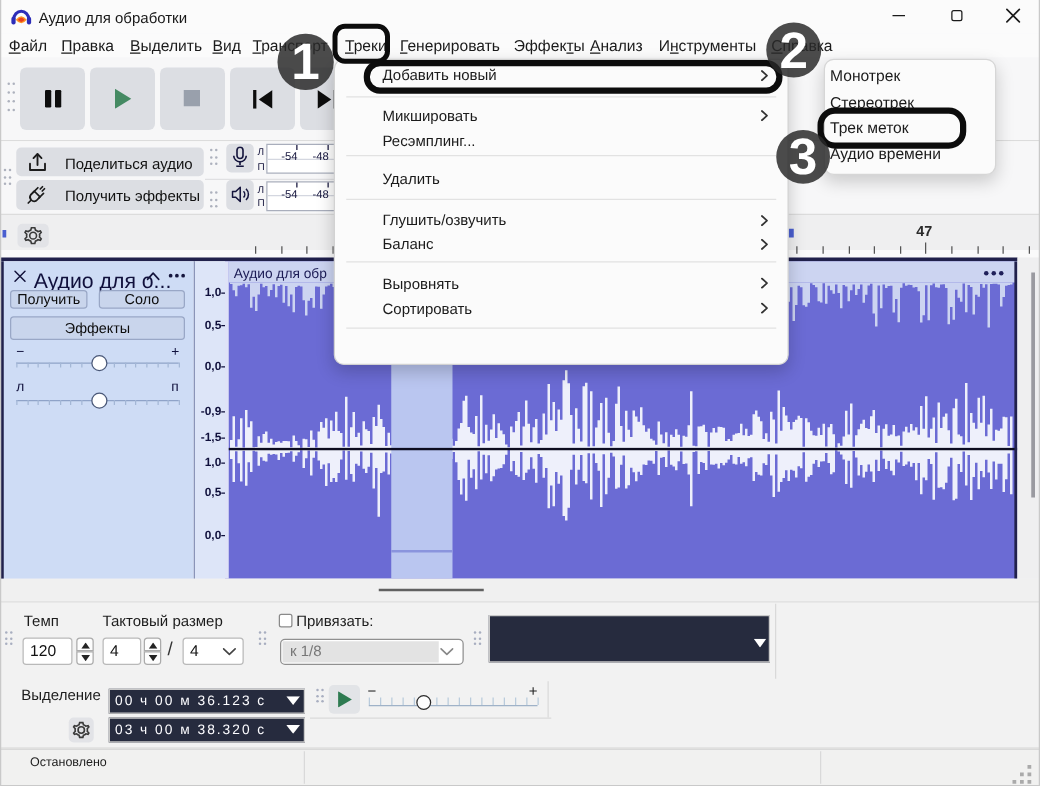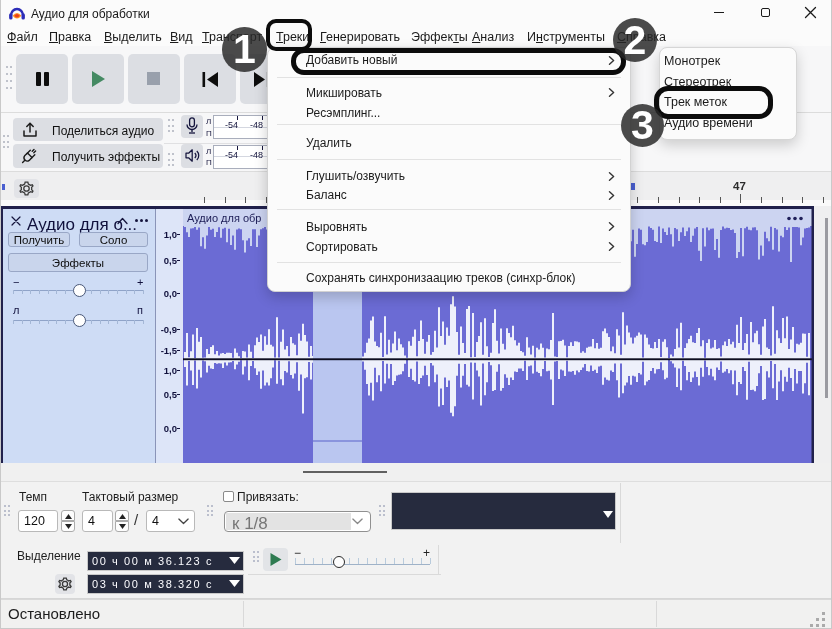--- a/index.html
+++ b/index.html
@@ -321,21 +321,21 @@
     <div class="abs" style="left:207px;top:505.0px;width:2.0px;height:2.0px;border-radius:50%;background:#a8aec0"></div>
     <div class="abs" style="left:207px;top:509.5px;width:2.0px;height:2.0px;border-radius:50%;background:#a8aec0"></div>
     <div class="abs" style="left:207px;top:514.0px;width:2.0px;height:2.0px;border-radius:50%;background:#a8aec0"></div>
     <div class="abs" style="left:211px;top:505.0px;width:2.0px;height:2.0px;border-radius:50%;background:#a8aec0"></div>
     <div class="abs" style="left:211px;top:509.5px;width:2.0px;height:2.0px;border-radius:50%;background:#a8aec0"></div>
     <div class="abs" style="left:211px;top:514.0px;width:2.0px;height:2.0px;border-radius:50%;background:#a8aec0"></div>
     <div class="abs" style="left:223px;top:491px;width:11px;height:11px;background:#fff;border:1px solid #8a8a8a;border-radius:2px"></div>
     <div class="abs" style="left:237px;top:490px;font-size:12px;color:#1d1d1d">Привязать:</div>
     <div class="abs" style="left:224px;top:510.5px;width:147px;height:21px;background:#fff;border:1px solid #909090;border-radius:4px"></div>
     <div class="abs" style="left:226px;top:512.5px;width:125px;height:17px;background:#e3e3e3"></div>
-    <div class="abs" style="left:232px;top:514px;font-size:17px;color:#777">к 1/8</div>
+    <div class="abs" style="left:232px;top:514px;font-size:12px;color:#777">к 1/8</div>
     <svg class="abs" style="left:352px;top:518px" width="11" height="7" viewBox="0 0 10 6">
       <path d="M0.8 0.8 L5 4.8 L9.2 0.8" fill="none" stroke="#888" stroke-width="1.2" stroke-linecap="round" stroke-linejoin="round"></path>
     </svg>
     <div class="abs" style="left:379px;top:505.0px;width:2.0px;height:2.0px;border-radius:50%;background:#a8aec0"></div>
     <div class="abs" style="left:379px;top:509.5px;width:2.0px;height:2.0px;border-radius:50%;background:#a8aec0"></div>
     <div class="abs" style="left:379px;top:514.0px;width:2.0px;height:2.0px;border-radius:50%;background:#a8aec0"></div>
     <div class="abs" style="left:383px;top:505.0px;width:2.0px;height:2.0px;border-radius:50%;background:#a8aec0"></div>
     <div class="abs" style="left:383px;top:509.5px;width:2.0px;height:2.0px;border-radius:50%;background:#a8aec0"></div>
     <div class="abs" style="left:383px;top:514.0px;width:2.0px;height:2.0px;border-radius:50%;background:#a8aec0"></div>
     <div class="timebox" style="left:391px;top:492px;width:225px;height:38px"></div>
@@ -389,21 +389,21 @@
     <div class="abs" style="left:403.0px;top:558px;width:1px;height:5.5px;background:#b9cbdc"></div>
     <div class="abs" style="left:412.0px;top:558px;width:1px;height:5.5px;background:#b9cbdc"></div>
     <div class="abs" style="left:421.0px;top:558px;width:1px;height:5.5px;background:#b9cbdc"></div>
     <div class="abs" style="left:430.0px;top:558px;width:1px;height:5.5px;background:#b9cbdc"></div>
     <div class="abs" style="left:333px;top:556px;width:12px;height:12px;border-radius:50%;background:#fdfdfd;border:1.7px solid #2b2b2b"></div>
     <div class="sep-v" style="left:438px;top:545px;height:29px;background:#dadada"></div>
     <div class="sep-h" style="left:248px;top:573.5px;width:193px;background:#dadada"></div>
     <div class="sep-h" style="left:0;top:598px;width:832px;background:#d6d6d6"></div>
     <div class="abs" style="left:0;top:599px;width:832px;height:30px;background:#f1f1f0"></div>
     <div class="sep-h" style="left:0;top:599px;width:832px;background:#d9d9d9"></div>
-    <div class="abs" style="left:8px;top:604.5px;font-size:15px;color:#1d1d1d">Остановлено</div>
+    <div class="abs" style="left:24px;top:604.5px;font-size:10px;color:#1d1d1d">Остановлено</div>
     <div class="sep-v" style="left:243px;top:601px;height:26px"></div>
     <div class="sep-v" style="left:656px;top:601px;height:26px"></div>
     <div class="abs" style="left:822px;top:612px;width:2.5px;height:2.5px;background:#aaa"></div>
     <div class="abs" style="left:822px;top:618px;width:2.5px;height:2.5px;background:#aaa"></div>
     <div class="abs" style="left:822px;top:624px;width:2.5px;height:2.5px;background:#aaa"></div>
     <div class="abs" style="left:816px;top:618px;width:2.5px;height:2.5px;background:#aaa"></div>
     <div class="abs" style="left:816px;top:624px;width:2.5px;height:2.5px;background:#aaa"></div>
     <div class="abs" style="left:810px;top:624px;width:2.5px;height:2.5px;background:#aaa"></div>
     <div class="abs" style="left:267px;top:47px;width:364px;height:245px;background:#fbfbfb;border:1px solid #d2d2d2;border-radius:8px;box-shadow:0 5px 14px rgba(0,0,0,0.20)"></div>
     <div class="mitem" style="top:60px">Добавить новый</div>
@@ -425,21 +425,20 @@
       <path d="M2.5 0.8 L6.6 4.5 L2.5 8.2" fill="none" stroke="#333" stroke-width="1.4" stroke-linecap="round" stroke-linejoin="round"></path>
     </svg>
     <div class="mitem" style="top:226.5px">Выровнять</div>
     <svg class="abs" style="left:607px;top:222.0px" width="9" height="9" viewBox="0 0 9 9">
       <path d="M2.5 0.8 L6.6 4.5 L2.5 8.2" fill="none" stroke="#333" stroke-width="1.4" stroke-linecap="round" stroke-linejoin="round"></path>
     </svg>
     <div class="mitem" style="top:246.8px">Сортировать</div>
     <svg class="abs" style="left:607px;top:242.3px" width="9" height="9" viewBox="0 0 9 9">
       <path d="M2.5 0.8 L6.6 4.5 L2.5 8.2" fill="none" stroke="#333" stroke-width="1.4" stroke-linecap="round" stroke-linejoin="round"></path>
     </svg>
-    <div class="mitem" style="top:278px">Сохранять синхронизаацию треков (синхр-блок)</div>
     <div class="msep" style="top:77px"></div>
     <div class="msep" style="top:124px"></div>
     <div class="msep" style="top:158.5px"></div>
     <div class="msep" style="top:209.2px"></div>
     <div class="msep" style="top:262px"></div>
     <div class="abs" style="left:659px;top:46.5px;width:138px;height:93px;background:#fbfbfb;border:1px solid #d6d6d6;border-radius:8px;box-shadow:0 5px 14px rgba(0,0,0,0.18)"></div>
     <div class="abs" style="left:664px;top:61px;font-size:12.5px;color:#1b1b1b;white-space:nowrap;transform:translateY(-50%)">Монотрек</div>
     <div class="abs" style="left:664px;top:81.7px;font-size:12.5px;color:#1b1b1b;white-space:nowrap;transform:translateY(-50%)">Стереотрек</div>
     <div class="abs" style="left:664px;top:102.4px;font-size:12.5px;color:#1b1b1b;white-space:nowrap;transform:translateY(-50%)">Трек меток</div>
     <div class="abs" style="left:664px;top:123.1px;font-size:12.5px;color:#1b1b1b;white-space:nowrap;transform:translateY(-50%)">Аудио времени</div>

